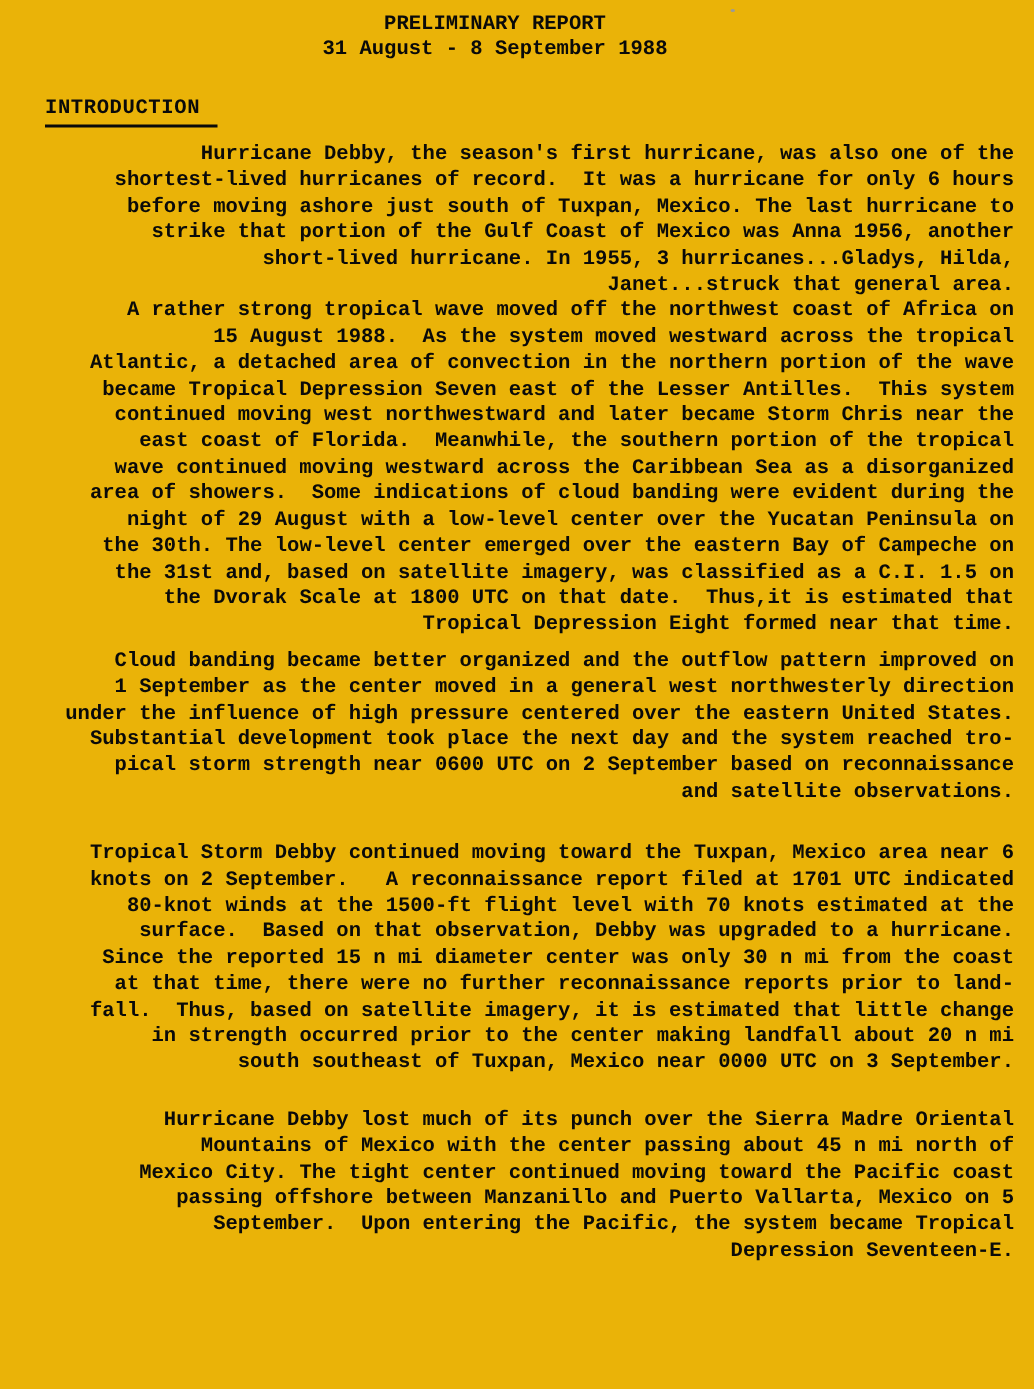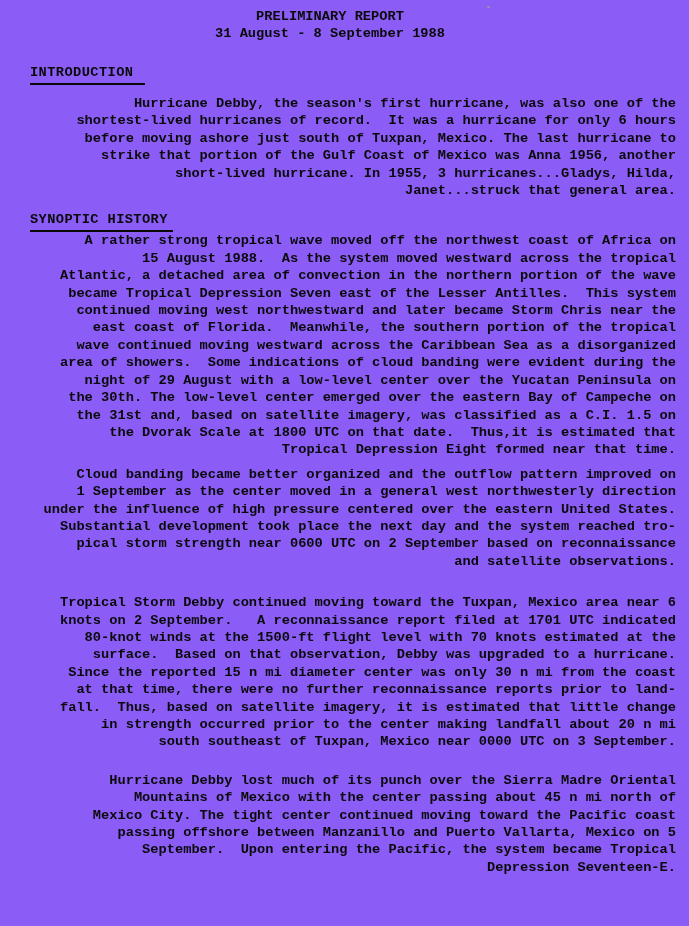--- a/index.html
+++ b/index.html
@@ -7,21 +7,21 @@
     margin: 0;
     padding: 0;
     background: #ffffff;
   }
   * { box-sizing: border-box; }
 
   .page {
     position: relative;
     width: 689px;
     height: 926px;
-    background: #8b5cf6;
+    background: #eab308;
     color: #0a0a0a;
     font-family: "Liberation Mono", "DejaVu Sans Mono", monospace;
     font-weight: 700;
     font-size: 13.7px;
     padding: 8px 13px 0 30px;
     overflow: hidden;
   }
 
   
   .artifact-dot {
@@ -84,21 +84,20 @@
     <h2 class="sec-heading heading-intro">INTRODUCTION</h2>
     <p class="para para-intro">Hurricane Debby, the season's first hurricane, was also one of the
 shortest-lived hurricanes of record.  It was a hurricane for only 6 hours
 before moving ashore just south of Tuxpan, Mexico. The last hurricane to
 strike that portion of the Gulf Coast of Mexico was Anna 1956, another
 short-lived hurricane. In 1955, 3 hurricanes...Gladys, Hilda,
 Janet...struck that general area.</p>
   </section>
 
   <section>
-    <h2 class="sec-heading heading-synoptic">SYNOPTIC HISTORY</h2>
     <p class="para para-syn-1">A rather strong tropical wave moved off the northwest coast of Africa on
 15 August 1988.  As the system moved westward across the tropical
 Atlantic, a detached area of convection in the northern portion of the wave
 became Tropical Depression Seven east of the Lesser Antilles.  This system
 continued moving west northwestward and later became Storm Chris near the
 east coast of Florida.  Meanwhile, the southern portion of the tropical
 wave continued moving westward across the Caribbean Sea as a disorganized
 area of showers.  Some indications of cloud banding were evident during the
 night of 29 August with a low-level center over the Yucatan Peninsula on
 the 30th. The low-level center emerged over the eastern Bay of Campeche on

